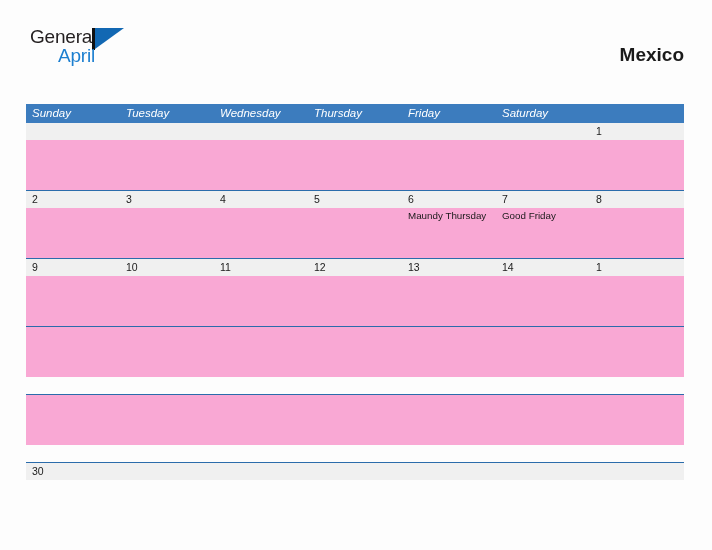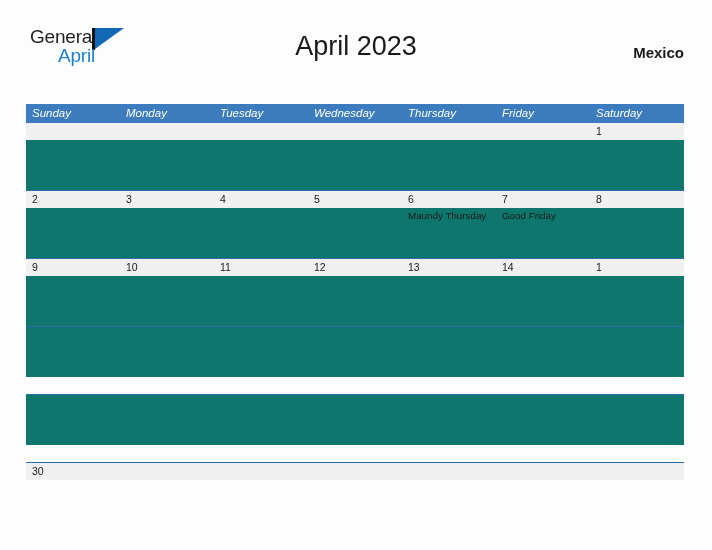--- a/index.html
+++ b/index.html
@@ -90,21 +90,21 @@
     color: #1a1a1a;
     font-family: "Liberation Sans", sans-serif;
     font-weight: normal;
     letter-spacing: 0px;
   }
 
   .cal-region {
     position: absolute;
     right: 0px;
     top: 18px;
-    font-size: 15px;
+    font-size: 19px;
     color: #1a1a1a;
     font-weight: bold;
     font-family: "Liberation Sans", sans-serif;
   }
 
   
   .calendar {
     position: absolute;
     left: 26px;
     top: 78px;
@@ -138,21 +138,21 @@
     border-top: none;
   }
   .week-row .daterow {
     display: flex;
     height: 17px;
     background: #f0f0f0;
   }
   .week-row .eventrow {
     display: flex;
     height: 50px;
-    background: #0f766e;
+    background: #f9a8d4;
   }
   .daynum {
     width: 94px;
     box-sizing: border-box;
     padding-left: 6px;
     font-size: 10.5px;
     line-height: 17px;
     color: #1a1a1a;
     font-family: "Liberation Sans", sans-serif;
   }
@@ -185,28 +185,26 @@
 
     <div class="logo">
       <span class="logo-general">General</span>
       <span class="logo-flag">
         <span class="pole"></span>
         <span class="sail"></span>
       </span>
       <span class="logo-blue">April</span>
     </div>
 
-    <div class="cal-title">April 2023</div>
     <div class="cal-region">Mexico</div>
   </div>
 
   <div class="calendar">
     <div class="weekday-row" id="weekday-row">
         <div class="weekday-cell">Sunday</div>
-        <div class="weekday-cell">Monday</div>
         <div class="weekday-cell">Tuesday</div>
         <div class="weekday-cell">Wednesday</div>
         <div class="weekday-cell">Thursday</div>
         <div class="weekday-cell">Friday</div>
         <div class="weekday-cell">Saturday</div>
       </div>
     <div id="weeks-container">
         <div class="week-row">
           <div class="daterow">
             <div class="daynum empty"></div>

